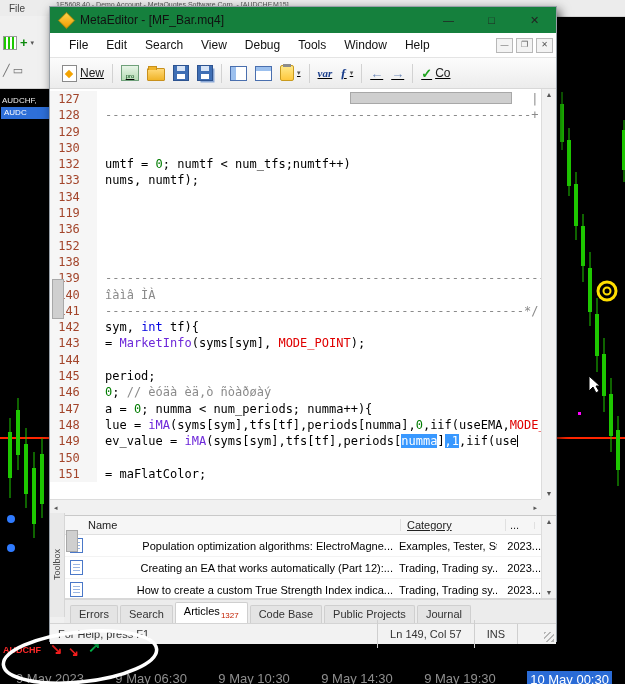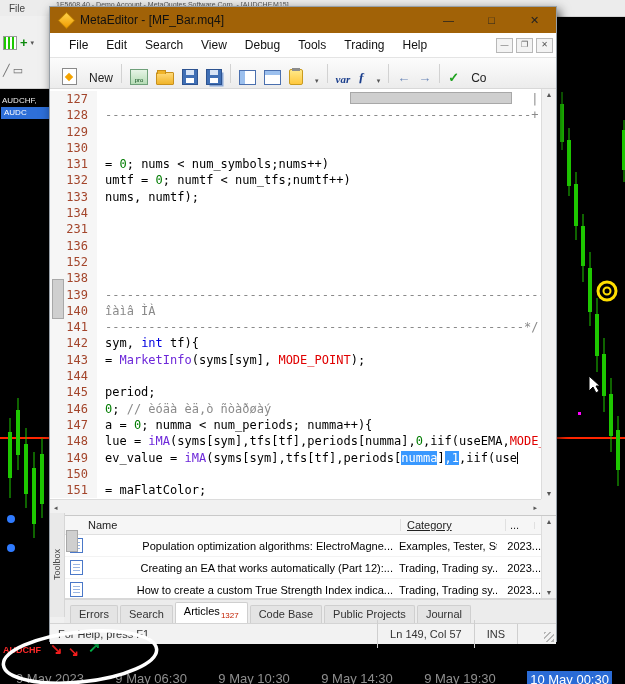--- a/index.html
+++ b/index.html
@@ -30,34 +30,34 @@
   .arr-red{color:#ff1f1f;}
   .arr-green{color:#00d455;}
   .tstamps{position:absolute;left:16px;top:671px;width:596px;display:flex;justify-content:space-between;
            z-index:2;font-size:13px;color:#8e8e8e;font-family:"Liberation Sans",sans-serif;}
   .ts.hl{background:#2a6bd6;color:#fff;padding:1px 3px;}
 
   
   .win{position:absolute;left:49px;top:6px;width:508px;height:636px;background:#f0f0f0;
        border:1px solid #98a0a8;box-shadow:3px 4px 10px rgba(0,0,0,.65);z-index:3;
        display:flex;flex-direction:column;box-sizing:border-box;}
-  .tbar{height:26px;background:#a16207;display:flex;align-items:center;flex:0 0 26px;}
+  .tbar{height:26px;background:#15803d;display:flex;align-items:center;flex:0 0 26px;}
   .app-icon{width:13px;height:13px;margin:0 6px 0 9px;background:linear-gradient(135deg,#ffd24a,#f09c00);
             transform:rotate(45deg) scale(.82);border:1px solid #c98a00;}
   .ttl{font-size:12px;color:#111;flex:1;white-space:nowrap;overflow:hidden;}
   .cap{width:43px;height:25px;display:flex;align-items:center;justify-content:center;
        font-size:11px;color:#222;}
   .mbar{height:24px;background:#fff;border-bottom:1px solid #e4e4e4;display:flex;align-items:center;flex:0 0 24px;}
   #menu-items{display:flex;flex:1;padding-left:10px;}
   .mi{font-size:12px;color:#111;padding:3px 9px;}
   .mdi{width:15px;height:13px;border:1px solid #b8b8b8;background:#f3f3f3;font-size:8px;line-height:12px;
        text-align:center;color:#555;margin-right:3px;}
   .tools{height:30px;flex:0 0 30px;background:linear-gradient(#fcfcfc,#ececec);border-bottom:1px solid #d8d8d8;
          display:flex;align-items:center;padding-left:8px;overflow:hidden;}
-  .ti{display:flex;align-items:flex-end;gap:12px;padding:0 4px;height:24px;}
+  .ti{display:flex;align-items:center;gap:3px;padding:0 4px;height:24px;text-decoration:underline;}
   .ti-label{font-size:12px;color:#222;}
   .tsep{width:1px;height:19px;background:#d2d2d2;margin:0 4px;flex:0 0 1px;}
   .icon-page{width:13px;height:15px;background:#fff;border:1px solid #8a8a8a;position:relative;}
   .icon-page::before{content:"";position:absolute;left:3px;top:5px;width:6px;height:6px;background:#f4a300;transform:rotate(45deg);}
   .icon-pro{width:16px;height:14px;border:1px solid #6fa07a;background:linear-gradient(#e6f4e6,#b5dcb5);
             position:relative;display:flex;align-items:flex-end;justify-content:center;}
   .icon-pro span{font-size:6px;color:#0a4a1a;line-height:7px;}
   .icon-folder{width:16px;height:11px;background:linear-gradient(#ffd978,#f0b429);border:1px solid #c8901c;
                border-radius:1px;position:relative;margin-top:3px;}
   .icon-folder::before{content:"";position:absolute;top:-3px;left:0;width:7px;height:3px;background:#f0b429;
@@ -75,21 +75,21 @@
   .var-txt{font-family:"Liberation Serif",serif;font-style:italic;font-weight:bold;font-size:11px;color:#1a3e8c;}
   .fx-txt{font-family:"Liberation Serif",serif;font-style:italic;font-weight:bold;font-size:13px;color:#1a3e8c;}
   .nav-arrow{font-size:13px;font-weight:bold;color:#6b87b8;}
   .chk{font-size:13px;font-weight:bold;color:#1fa31f;}
 
   
   .ed{position:relative;flex:0 0 426px;background:#fff;overflow:hidden;border-bottom:1px solid #c9c9c9;}
   #lines{position:absolute;left:0;top:2px;right:15px;bottom:16px;overflow:hidden;
          font-family:"DejaVu Sans Mono",monospace;font-size:12px;line-height:16.3px;}
   .cl{display:flex;height:16.3px;}
-  .ln{flex:0 0 38px;text-align:right;padding-right:9px;color:#a3452b;background:#f6f6f6;}
+  .ln{flex:0 0 38px;text-align:center;padding-right:9px;color:#a3452b;background:#f6f6f6;}
   .ct{white-space:pre;padding-left:8px;color:#000;flex:1;overflow:hidden;}
   .ct .c{color:#8a8a8a;} .ct .k{color:#0000e0;} .ct .r{color:#e00000;}
   .ct .f{color:#6d28d9;} .ct .n{color:#007c00;}
   .ct .sel{background:#3898ff;color:#fff;}
   .ct .caret{display:inline-block;width:0;border-left:1.5px solid #000;height:12px;vertical-align:-2px;}
   .vs{position:absolute;top:0;right:0;bottom:16px;width:15px;background:#f1f1f1;border-left:1px solid #dcdcdc;
       display:flex;flex-direction:column;align-items:center;justify-content:space-between;
       font-size:7px;color:#555;padding:2px 0;box-sizing:border-box;}
   .vs-thumb{position:absolute;top:190px;left:2px;width:10px;height:38px;background:#cfcfcf;border:1px solid #a8a8a8;}
   .hs{position:absolute;left:0;right:15px;bottom:0;height:16px;background:#f1f1f1;border-top:1px solid #dcdcdc;
@@ -222,21 +222,21 @@
     </div>
 
     <div class="mbar">
       <span id="menu-items">
           <span class="mi">File</span>
           <span class="mi">Edit</span>
           <span class="mi">Search</span>
           <span class="mi">View</span>
           <span class="mi">Debug</span>
           <span class="mi">Tools</span>
-          <span class="mi">Trading</span>
+          <span class="mi">Window</span>
           <span class="mi">Help</span>
         </span>
       <span class="mdi">—</span>
       <span class="mdi">❐</span>
       <span class="mdi">✕</span>
     </div>
 
     <div class="tools">
       <span class="ti">
         <span class="icon-page"></span>
@@ -302,37 +302,33 @@
           </div>
           <div class="cl">
             <span class="ln">129</span>
             <span class="ct"></span>
           </div>
           <div class="cl">
             <span class="ln">130</span>
             <span class="ct"></span>
           </div>
           <div class="cl">
-            <span class="ln">131</span>
-            <span class="ct"><span>= </span><span class="n">0</span><span>; nums &lt; num_symbols;nums++)</span></span>
-          </div>
-          <div class="cl">
             <span class="ln">132</span>
             <span class="ct"><span>umtf = </span><span class="n">0</span><span>; numtf &lt; num_tfs;numtf++)</span></span>
           </div>
           <div class="cl">
             <span class="ln">133</span>
             <span class="ct"><span>nums, numtf);</span></span>
           </div>
           <div class="cl">
             <span class="ln">134</span>
             <span class="ct"></span>
           </div>
           <div class="cl">
-            <span class="ln">231</span>
+            <span class="ln">119</span>
             <span class="ct"></span>
           </div>
           <div class="cl">
             <span class="ln">136</span>
             <span class="ct"></span>
           </div>
           <div class="cl">
             <span class="ln">152</span>
             <span class="ct"></span>
           </div>

